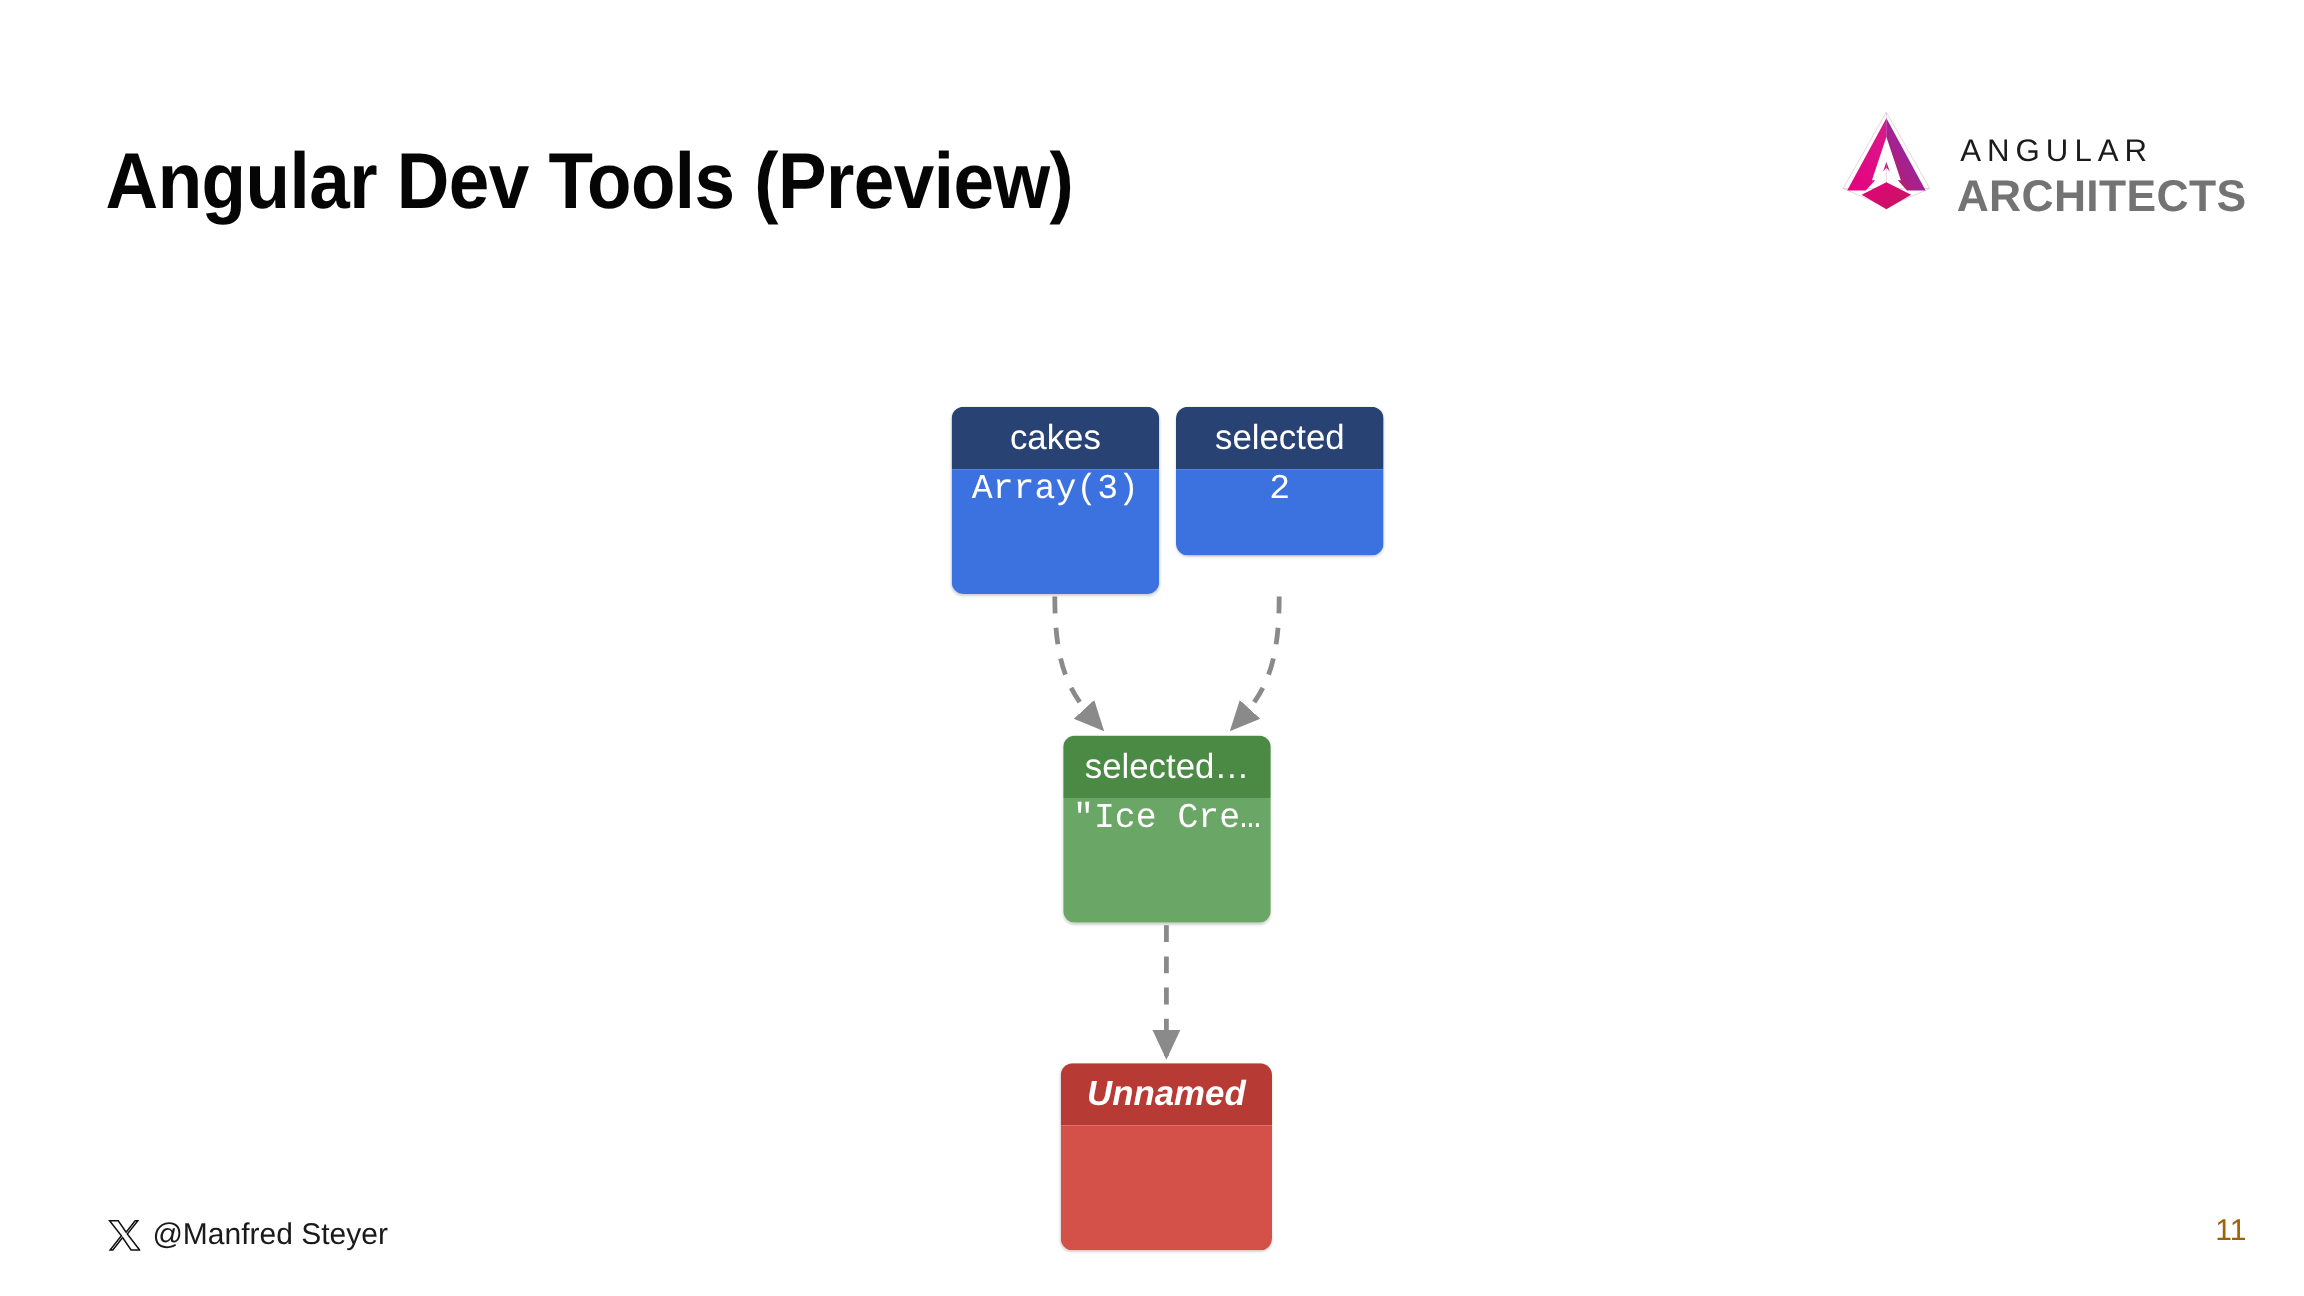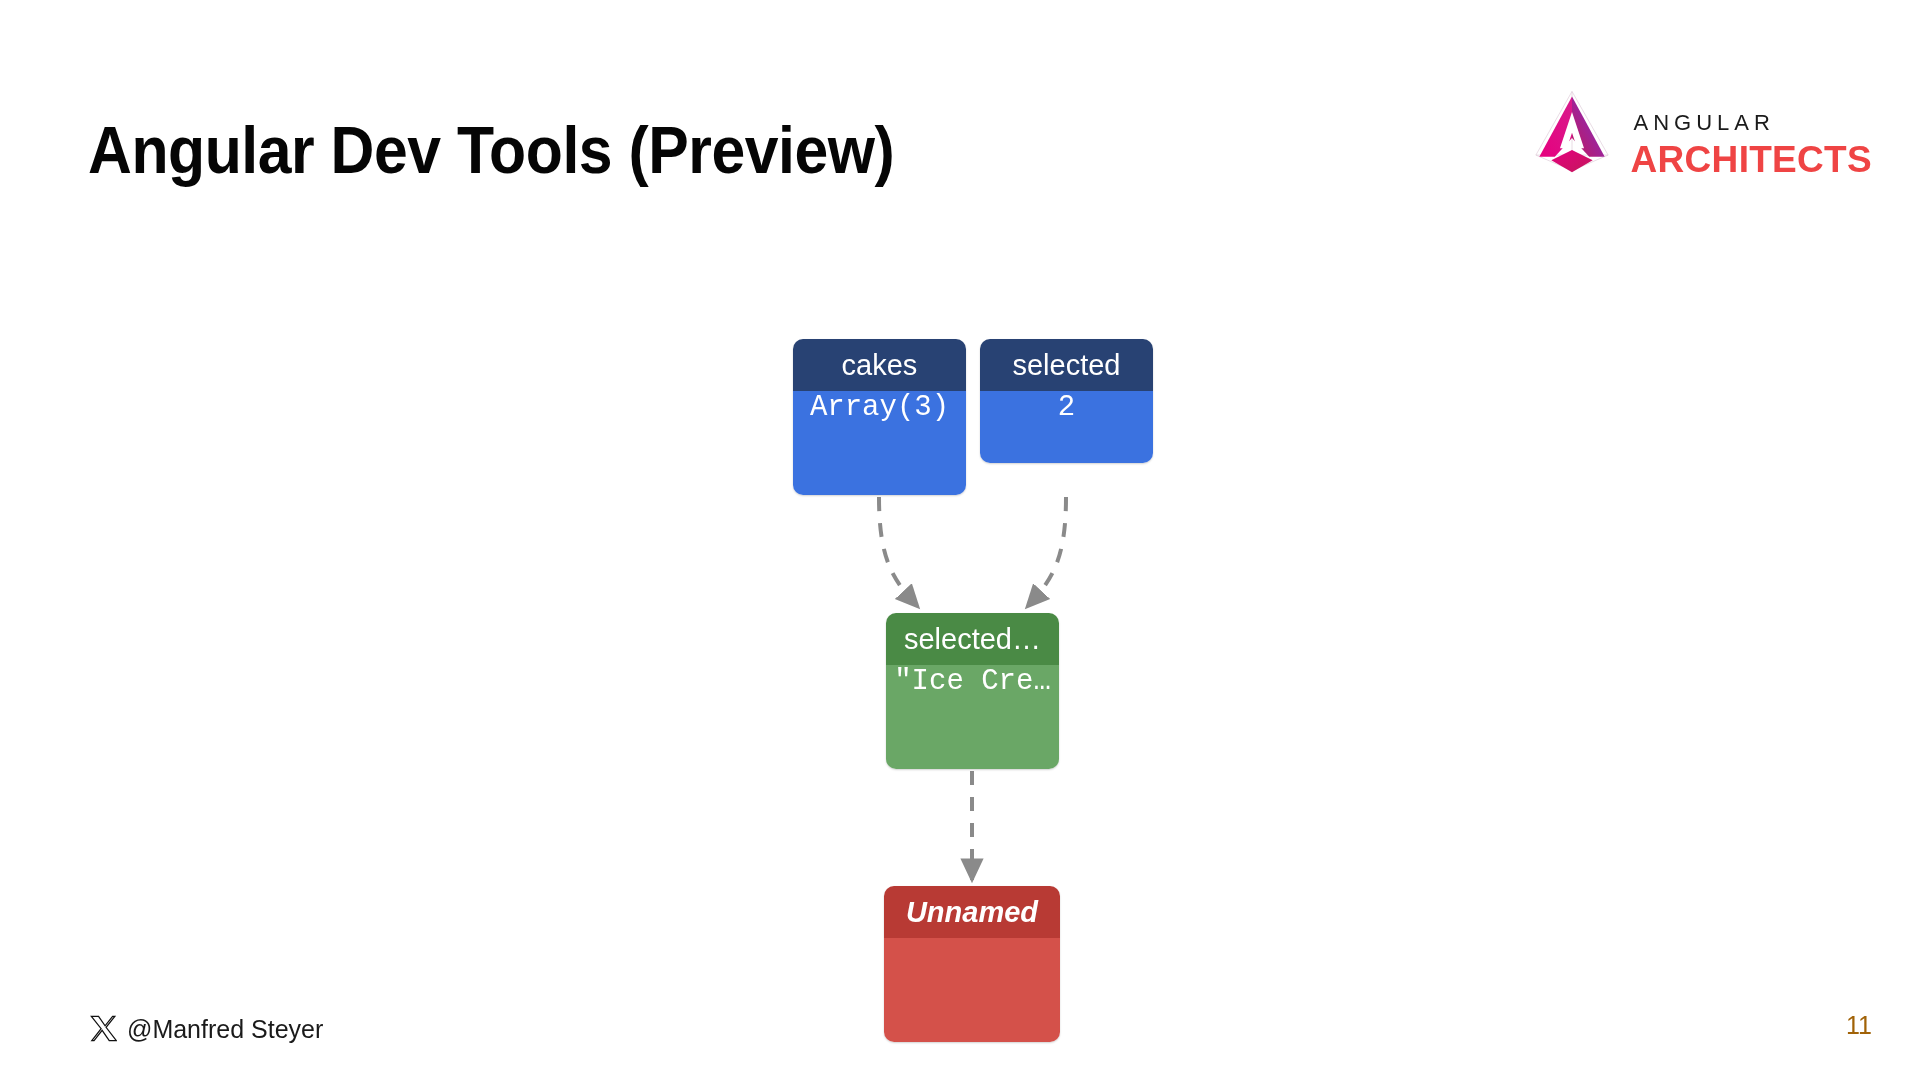--- a/index.html
+++ b/index.html
@@ -35,32 +35,32 @@
     position: absolute;
     right: 48px;
     top: 84px;
     display: flex;
     align-items: center;
     gap: 16px;
   }
   #brand-mark { width: 86px; height: 86px; display: block; }
   .brand-text { display: flex; flex-direction: column; line-height: 1; }
   .brand-top {
-    font-size: 22px;
+    font-size: 26px;
     letter-spacing: 5.0px;
     color: #1b1b1b;
     font-weight: normal;
     padding-left: 3px;
     margin-bottom: 7px;
     margin-top: 28px;
   }
   .brand-bottom {
     font-size: 37px;
     letter-spacing: 0.3px;
-    color: #ef4444;
+    color: #737373;
     font-weight: bold;
   }
 
   
   #graph-canvas {
     position: absolute;
     left: 0;
     top: 240;
     width: 1920px;
     height: 1080px;
@@ -124,21 +124,21 @@
   #node-selected  { left: 980px;  top: 339px; width: 173px; height: 124px; }
   #node-computed  { left: 886px;  top: 613px; width: 173px; height: 156px; }
   #node-unnamed   { left: 884px;  top: 886px; width: 176px; height: 156px; }
 
   
   #footer-handle {
     position: absolute;
     left: 90px;
     bottom: 36px;
     display: flex;
-    align-items: flex-start;
+    align-items: center;
     gap: 10px;
     font-size: 25px;
     color: #1a1a1a;
   }
   #x-icon { width: 27px; height: 27px; display: block; }
 
   #page-number {
     position: absolute;
     right: 48px;
     bottom: 40px;

